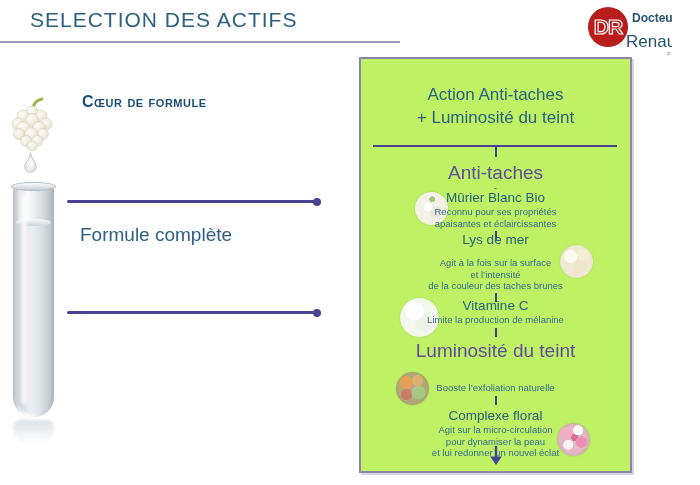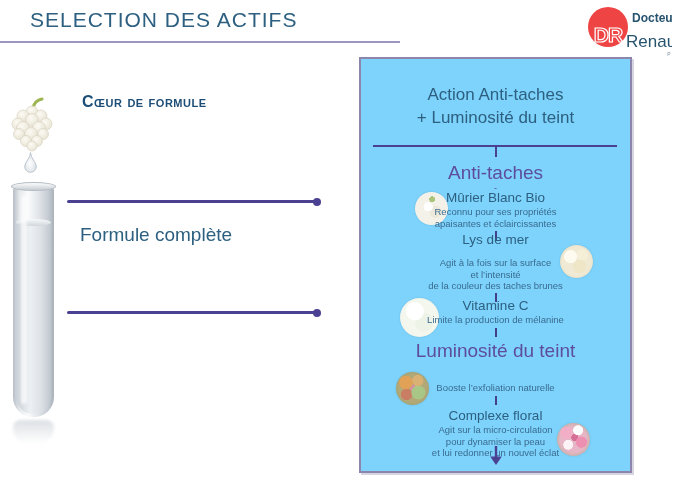--- a/index.html
+++ b/index.html
@@ -9,21 +9,21 @@
   }
   
   .slide-title {
     position:absolute; left:30px; top:8px; margin:0;
     font-size:21px; font-weight:400; letter-spacing:1px; color:#2d6080;
   }
   .title-rule { position:absolute; left:0; top:41px; width:400px; height:2px; background:#9c96c0; }
   .logo { position:absolute; left:588px; top:5px; width:105px; height:44px; }
   .logo-circle {
     position:absolute; left:0; top:2px; width:40px; height:40px; border-radius:50%;
-    background:#ef4444; display:flex; align-items:flex-end; justify-content:center;
+    background:#b91c1c; display:flex; align-items:center; justify-content:center;
   }
   .logo-monogram {
     font-size:21px; font-weight:700; letter-spacing:-1px;
     color:transparent; -webkit-text-stroke:1.2px #ffffff;
   }
   .logo-text { position:absolute; left:38px; top:7px; width:66px; line-height:1; color:#27536f; }
   .logo-doc { display:block; font-size:12px; font-weight:700; margin-left:6px; }
   .logo-renaud { display:block; font-size:17px; font-weight:400; letter-spacing:0; margin-top:9px; }
   .logo-paris { display:block; font-size:5px; letter-spacing:2px; text-align:right; color:#7d93a3; margin-top:2px; }
 
@@ -60,21 +60,21 @@
   .tube-shine { position:absolute; left:10px; top:14px; width:6px; height:208px; background:#ffffff; opacity:.65; border-radius:3px; filter:blur(1px); }
   .tube-reflection {
     position:absolute; left:2px; top:238px; width:41px; height:24px;
     background:linear-gradient(to bottom, rgba(170,179,188,.4), rgba(170,179,188,0));
     border-radius:18px 18px 40px 40px; filter:blur(1.5px);
   }
 
   
   .dbox {
     position:absolute; left:359px; top:57px; width:273px; height:416px; box-sizing:border-box;
-    border:2px solid #8d86ac; background:#7dd3fc; box-shadow:2px 2px 0 rgba(141,134,172,.35);
+    border:2px solid #8d86ac; background:#bef264; box-shadow:2px 2px 0 rgba(141,134,172,.35);
   }
   .dbox-title {
     position:absolute; left:0; right:0; top:24px; text-align:center;
     font-size:17px; line-height:23px; color:#2d6080; white-space:pre-line;
   }
   .dbox-divider { position:absolute; left:12px; right:13px; top:86px; height:2px; background:#4a4193; }
   .dbox-divider-tick { position:absolute; left:50%; margin-left:-1px; top:88px; width:2px; height:10px; background:#4a4193; }
   .section-heading { position:absolute; left:0; right:0; text-align:center; font-size:19px; color:#5e4d9c; }
   .section-dash { position:absolute; left:0; right:0; text-align:center; font-size:9px; color:#5e4d9c; line-height:6px; }
   .item-name { position:absolute; left:0; right:0; text-align:center; font-size:13.5px; color:#2d6080; }

